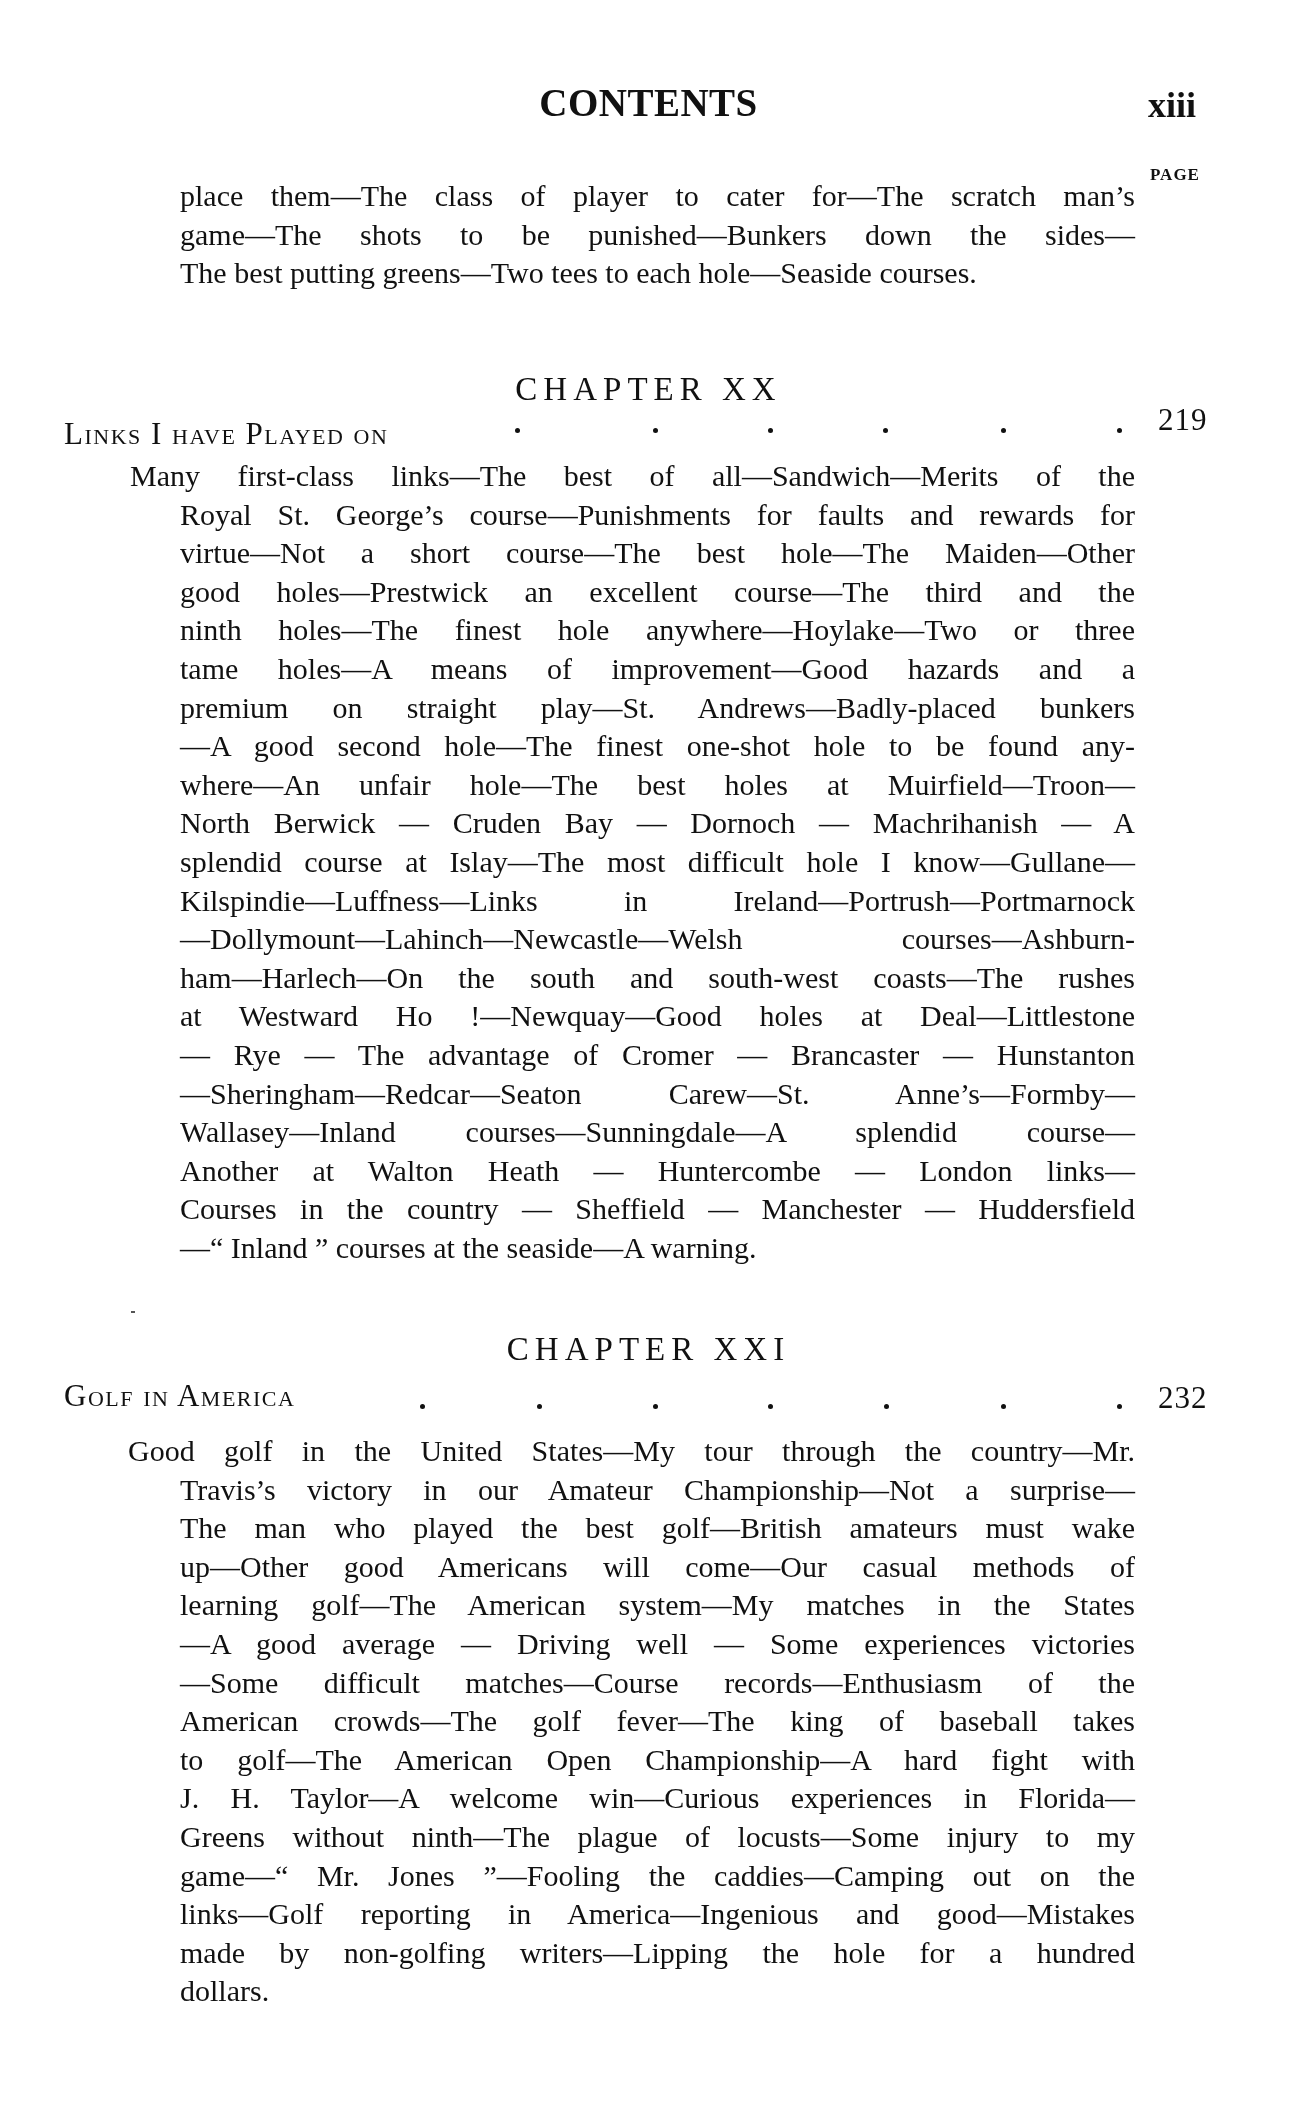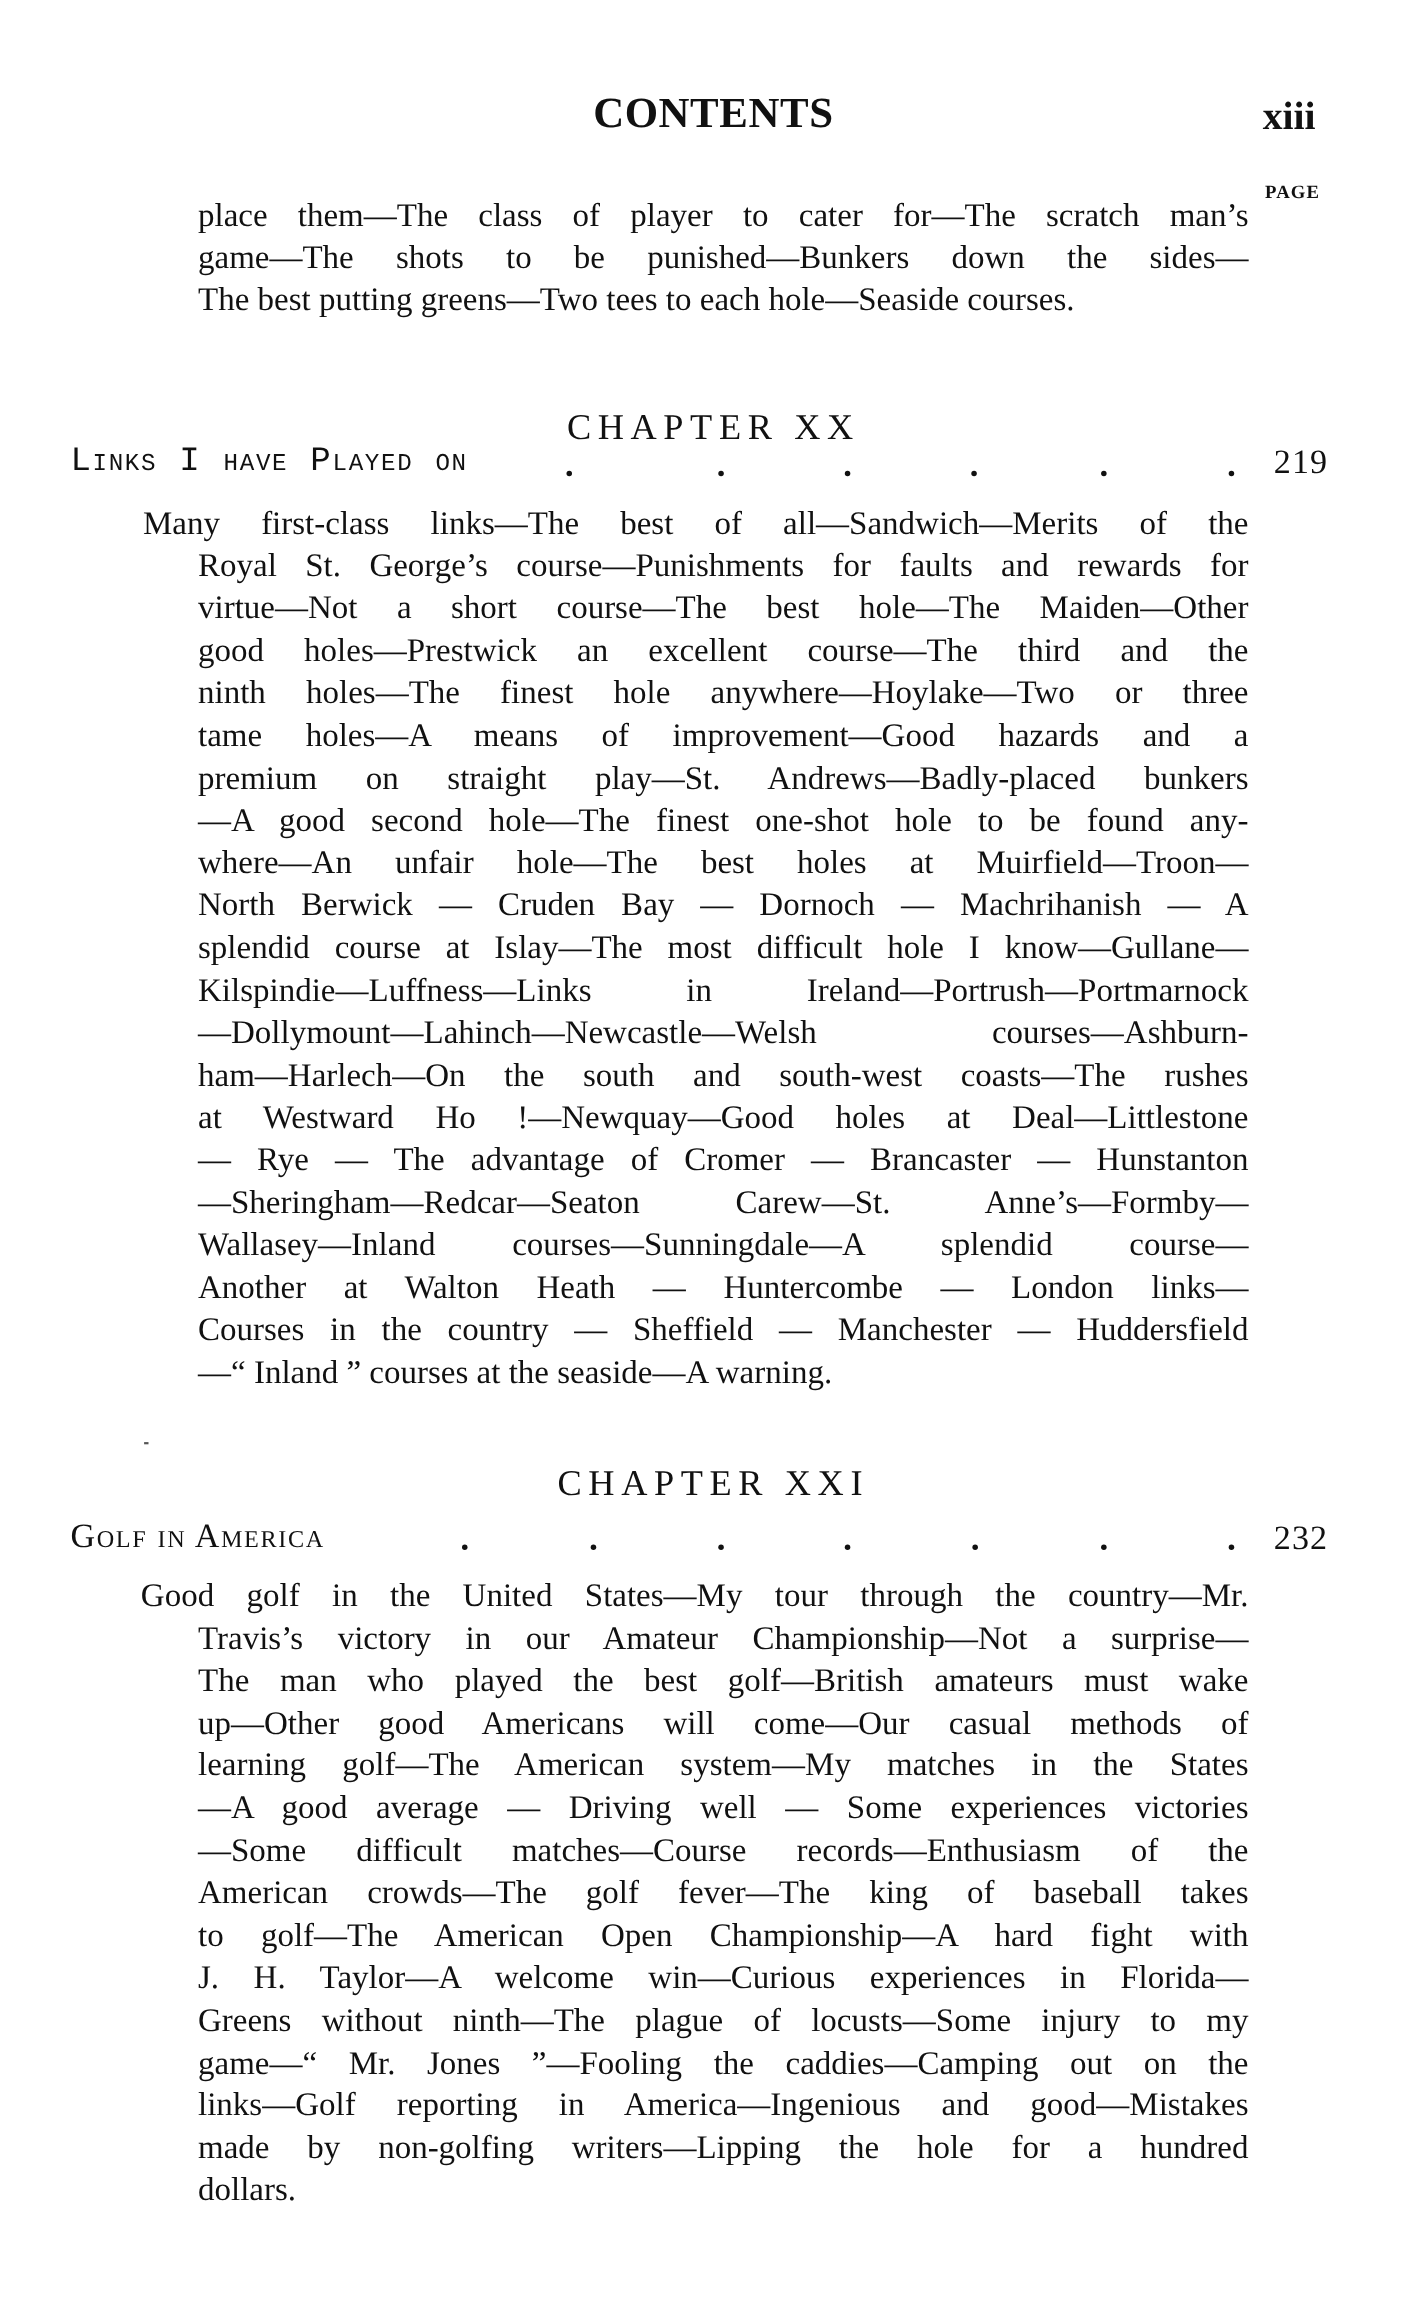--- a/index.html
+++ b/index.html
@@ -32,21 +32,21 @@
 <div>
   <div class="line" style="left:180px;width:955px;top:177px;"><span class="j" style="display: inline;">place them—The class of player to cater for—The scratch man’s</span></div>
   <div class="line" style="left:180px;width:955px;top:215.6px;"><span class="j" style="display: inline;">game—The shots to be punished—Bunkers down the sides—</span></div>
   <div class="line last" style="left:180px;width:955px;top:254.2px;">
       <span class="j">The best putting greens—Two tees to each hole—Seaside courses.</span>
     </div>
 </div>
 
 <div>
   <div class="abs chapter-heading" style="top:340px;margin-top:31px;">CHAPTER XX</div>
-  <div class="abs entry-title" style="top:402px;font-family:Liberation Mono, monospace;">Links I have Played on</div>
+  <div class="abs entry-title" style="top:416px;">Links I have Played on</div>
   <div class="leaders" style="left:0;top:428px;width:1297px;">
     <i style="left:515px"></i>
       <i style="left:653px"></i>
       <i style="left:768px"></i>
       <i style="left:883px"></i>
       <i style="left:1001px"></i>
       <i style="left:1117px"></i>
   </div>
   <div class="abs page-num" style="top:402px;">219</div>
 

